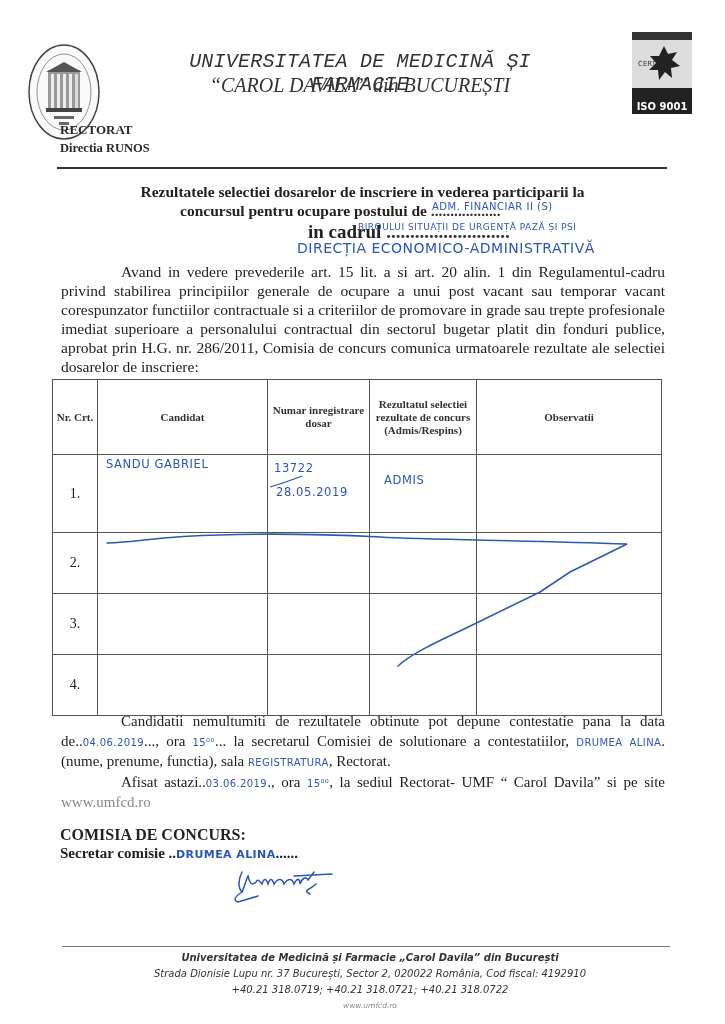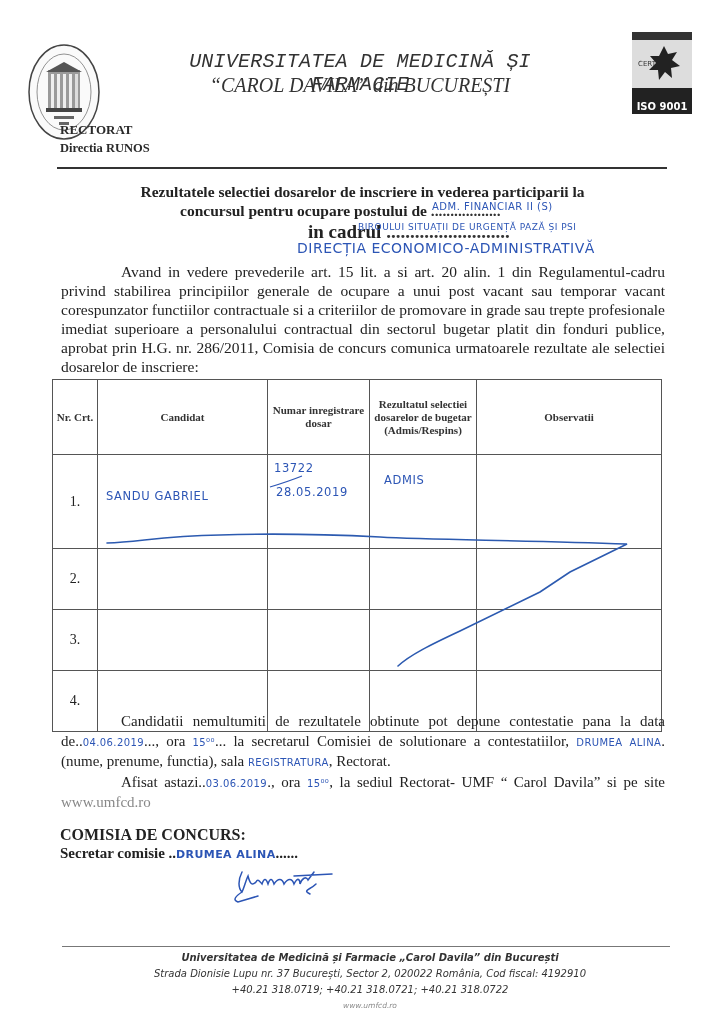--- a/index.html
+++ b/index.html
@@ -32,21 +32,21 @@
   
   table.res { position:absolute; left:52px; top:379px; width:610px; border-collapse:collapse; font-size:11.5px; }
   table.res td, table.res th { border:1px solid #555; }
   table.res th { font-weight:bold; font-size:11px; line-height:13px; height:74px; padding:0 2px; font-family:"Liberation Serif", serif; color:#333; }
   table.res td { height:58px; }
   .col-nr { width:40px; text-align:center; font-size:14px; }
   .col-cand { width:165px; }
   .col-num { width:97px; }
   .col-rez { width:102px; }
   .hwc { font-family:"DejaVu Sans", sans-serif; color:#2c55b5; font-size:11.5px; letter-spacing:0.6px; }
-  .cand-cell { padding-left:8px; vertical-align:top; padding-top:34px; }
+  .cand-cell { padding-left:8px; vertical-align:top; padding-top:2px; }
   .num-cell { position:relative;text-align:right; }
   .num-a { position:absolute; left:6px; top:6px; }
   .num-b { position:absolute; left:8px; top:30px; }
   .rez-cell { vertical-align:top; padding-top:18px; padding-left:14px; }
   svg.strike { position:absolute; left:0; top:0; pointer-events:none; }
 
   
   .p2 { left:61px; top:712px; width:604px; font-size:15px; line-height:19.5px; text-align:justify; }
   .p2 .ind { display:inline-block; width:60px; }
   .hwi { font-family:"DejaVu Sans", sans-serif; color:#2c55b5; font-size:10px; letter-spacing:0.4px; }
@@ -112,21 +112,21 @@
 <div class="abs para">
   <span class="first">Avand in vedere prevederile art. 15 lit. a si art. 20 alin. 1 din Regulamentul-cadru privind stabilirea principiilor generale de ocupare a unui post vacant sau temporar vacant corespunzator functiilor contractuale si a criteriilor de promovare in grade sau trepte profesionale imediat superioare a personalului contractual din sectorul bugetar platit din fonduri publice, aprobat prin H.G. nr. 286/2011, Comisia de concurs comunica urmatoarele rezultate ale selectiei dosarelor de inscriere:</span>
 </div>
 
 <table class="res">
   <thead>
     <tr>
       <th class="col-nr">Nr. Crt.</th>
       <th class="col-cand">Candidat</th>
       <th class="col-num">Numar inregistrare dosar</th>
-      <th class="col-rez">Rezultatul selectiei dosarelor de bugetar (Admis/Respins)</th>
+      <th class="col-rez">Rezultatul selectiei rezultate de concurs (Admis/Respins)</th>
       <th>Observatii</th>
     </tr>
   </thead>
   <tbody>
     <tr>
       <td class="col-nr">1.</td>
       <td class="cand-cell hwc">SANDU GABRIEL</td>
       <td class="num-cell">
         <span class="num-a hwc">13722</span>
         <span class="num-b hwc">28.05.2019</span>

